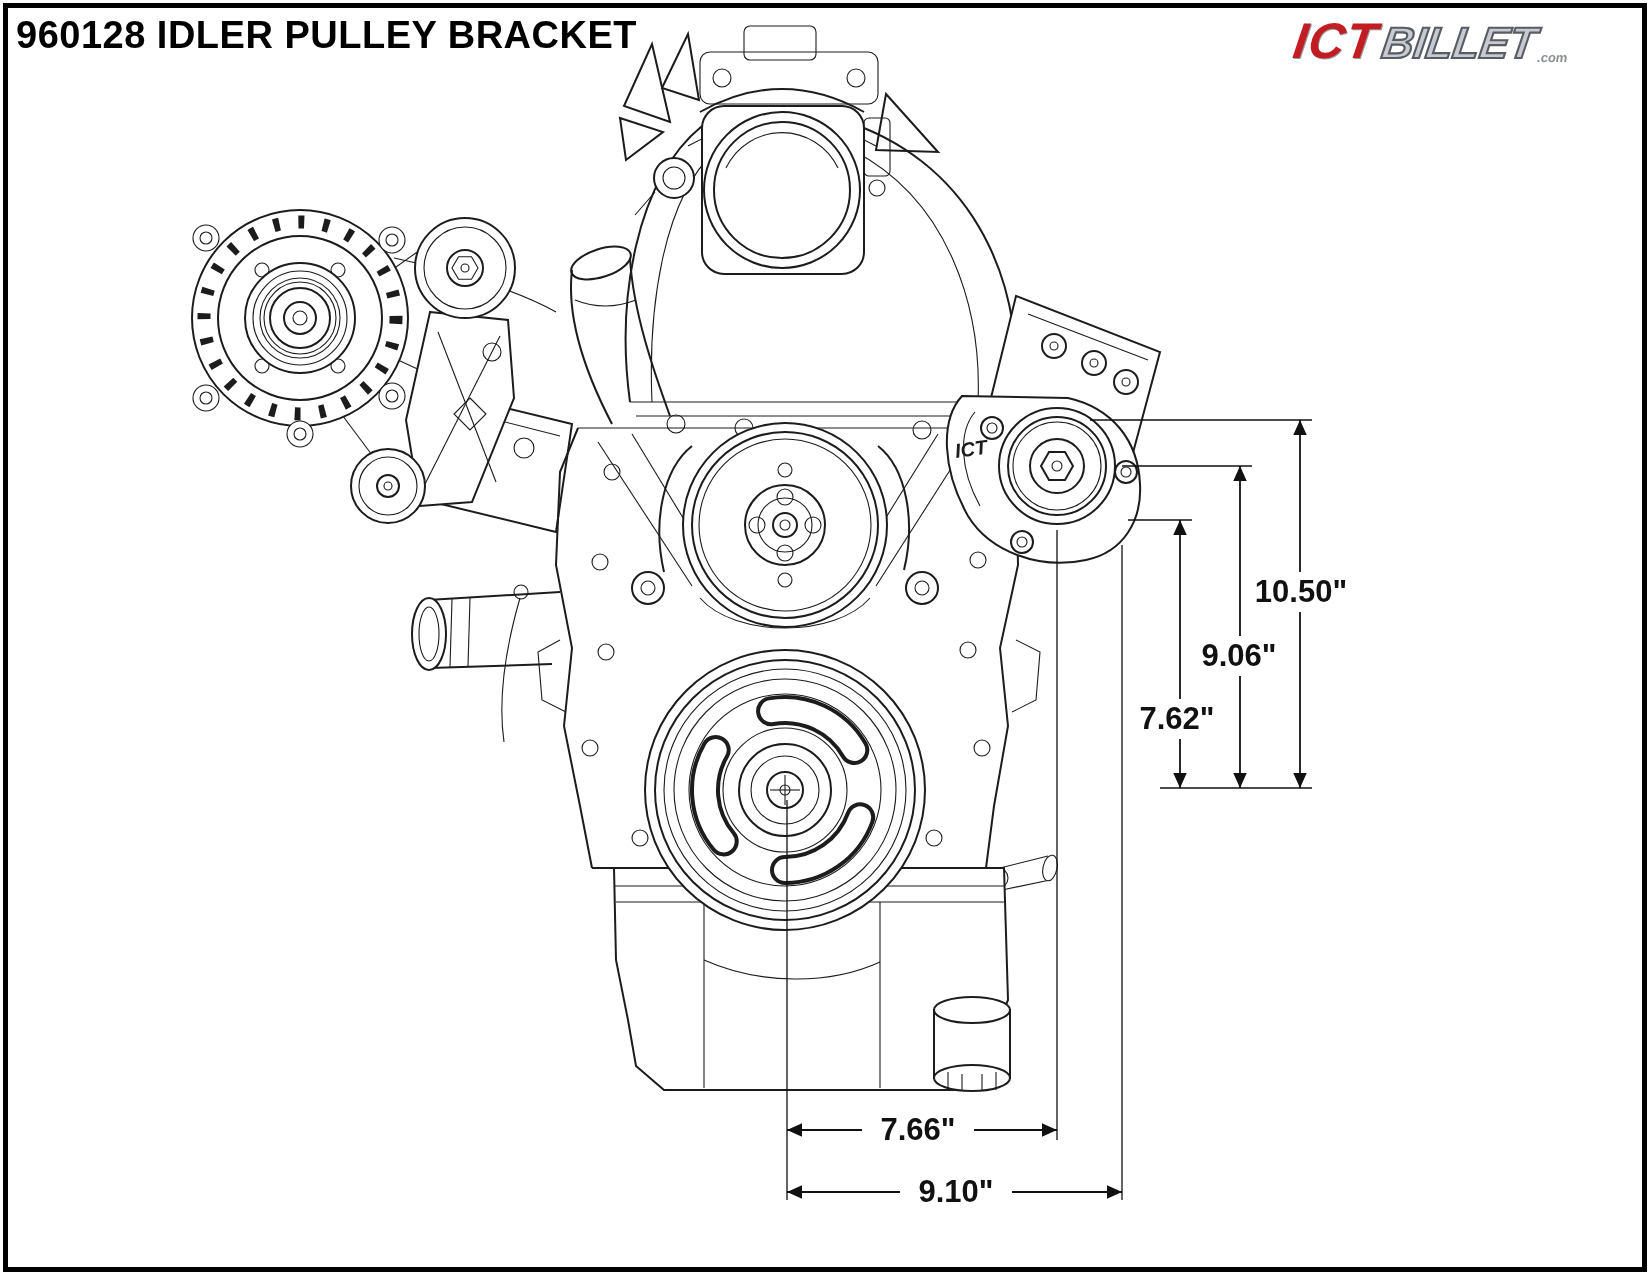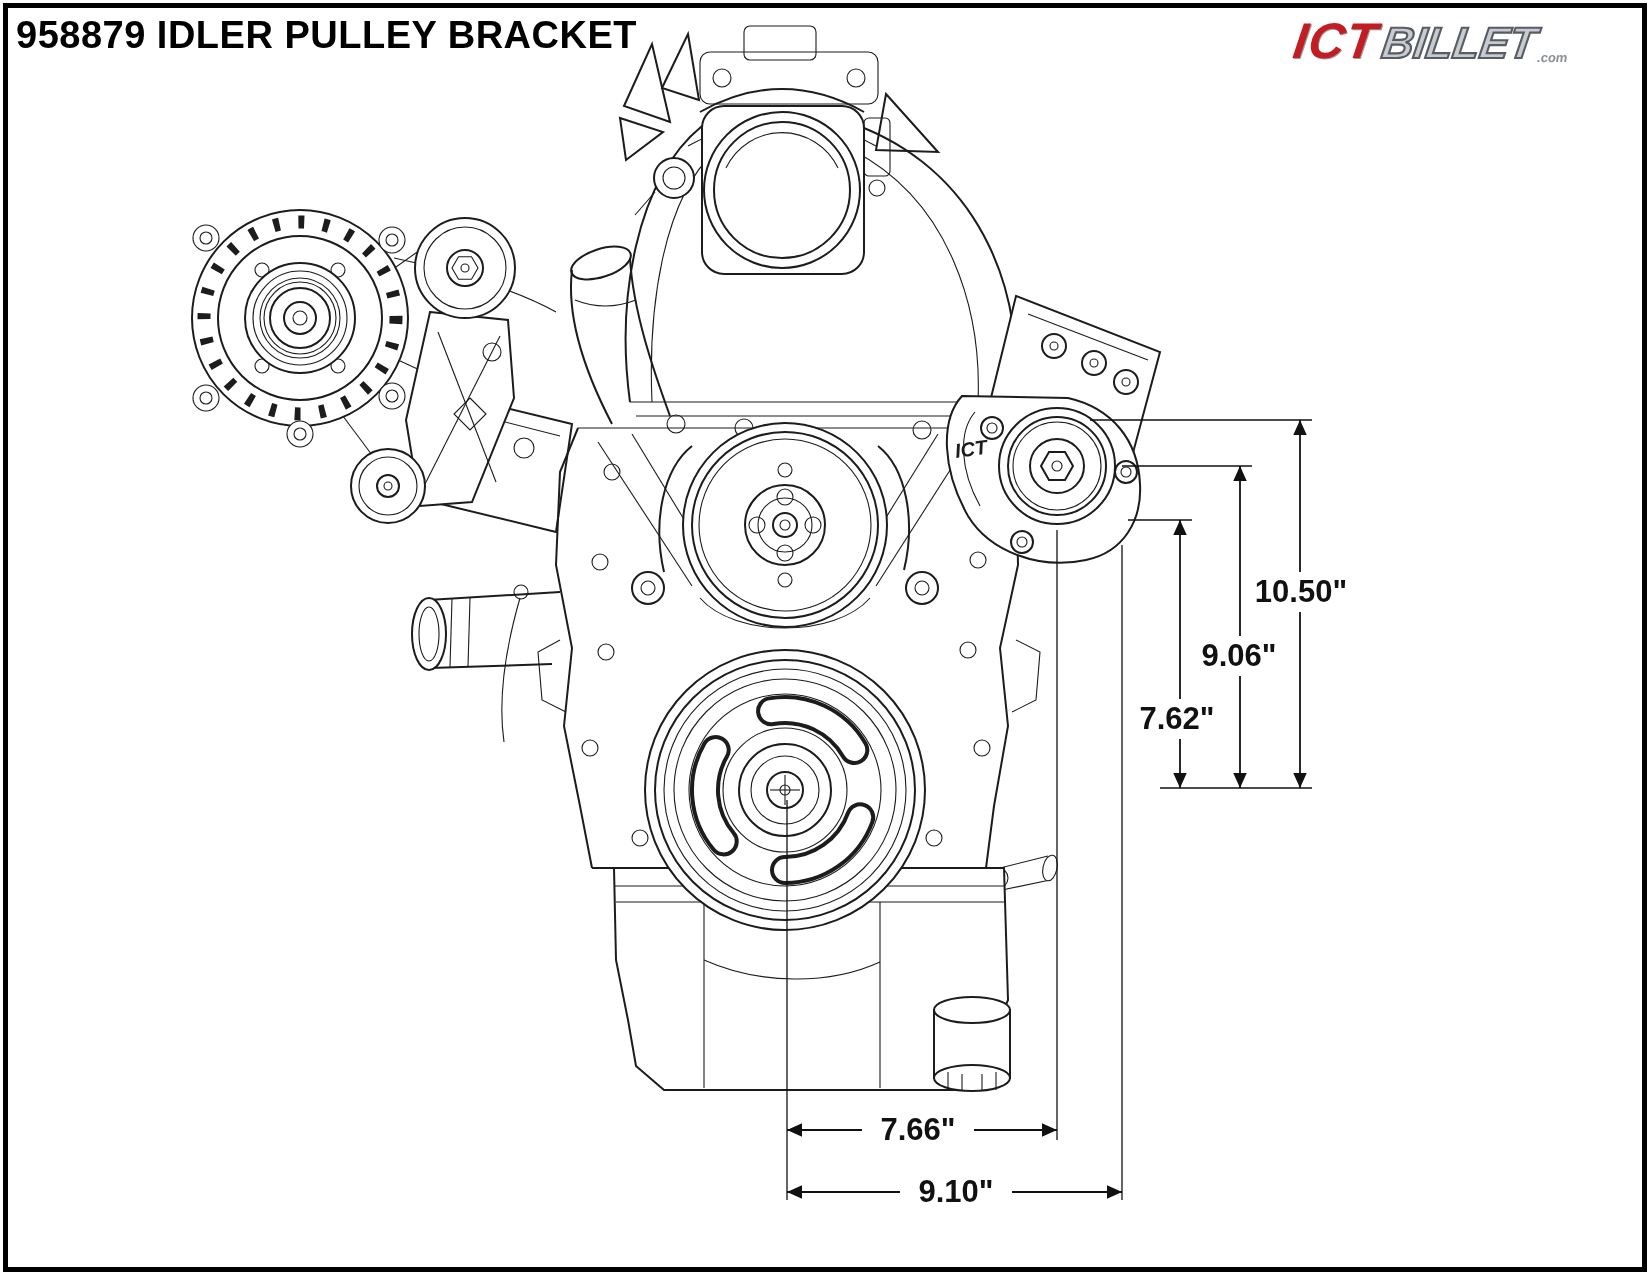--- a/index.html
+++ b/index.html
@@ -24,21 +24,21 @@
   svg .mask { fill:#fff; stroke:none; }
   svg .dim-text { font-family:"Liberation Sans",sans-serif; font-size:31px; font-weight:bold; fill:#111; }
   svg .engrave { font-family:"Liberation Sans",sans-serif; font-size:20px; font-weight:bold; font-style:italic; fill:#1c1c1c; }
 </style>
 </head>
 <body>
 
 <div id="canvas">
   <div class="frame"></div>
 
-  <div class="title">958879 IDLER PULLEY BRACKET</div>
+  <div class="title">960128 IDLER PULLEY BRACKET</div>
 
   <div class="logo">
     <span class="logo-ict">ICT</span>
     <span class="logo-billet">BILLET</span>
     <span class="logo-com">.com</span>
   </div>
 
   <svg width="1650" height="1275" viewBox="0 0 1650 1275" xmlns="http://www.w3.org/2000/svg">
     <defs>
       <marker id="arrow" viewBox="0 0 12 12" refX="11" refY="6" markerWidth="10" markerHeight="10" orient="auto-start-reverse">

